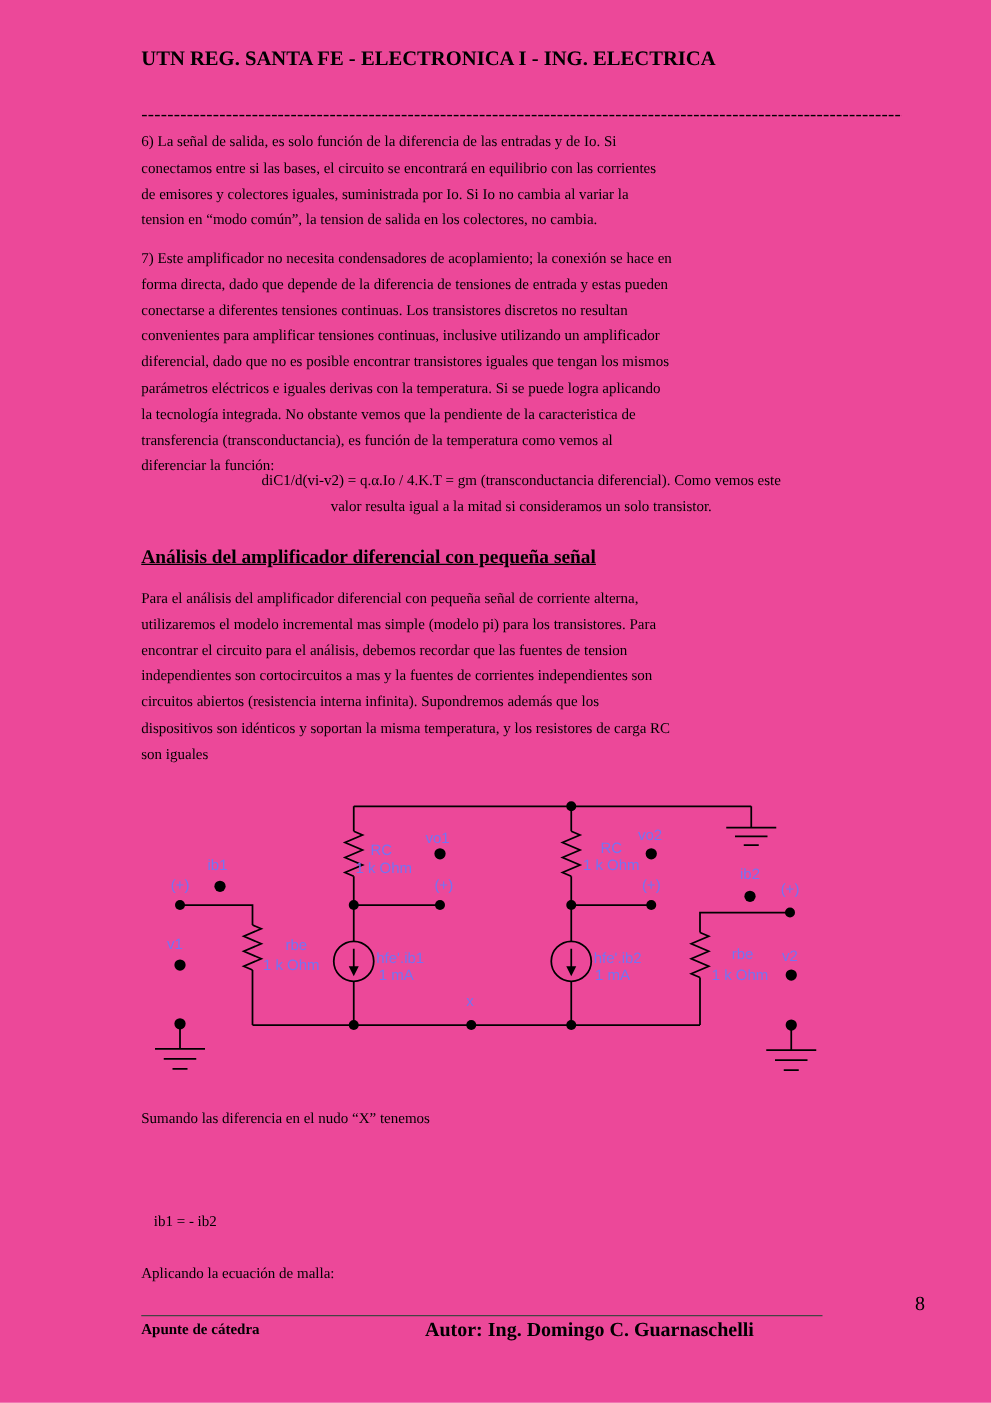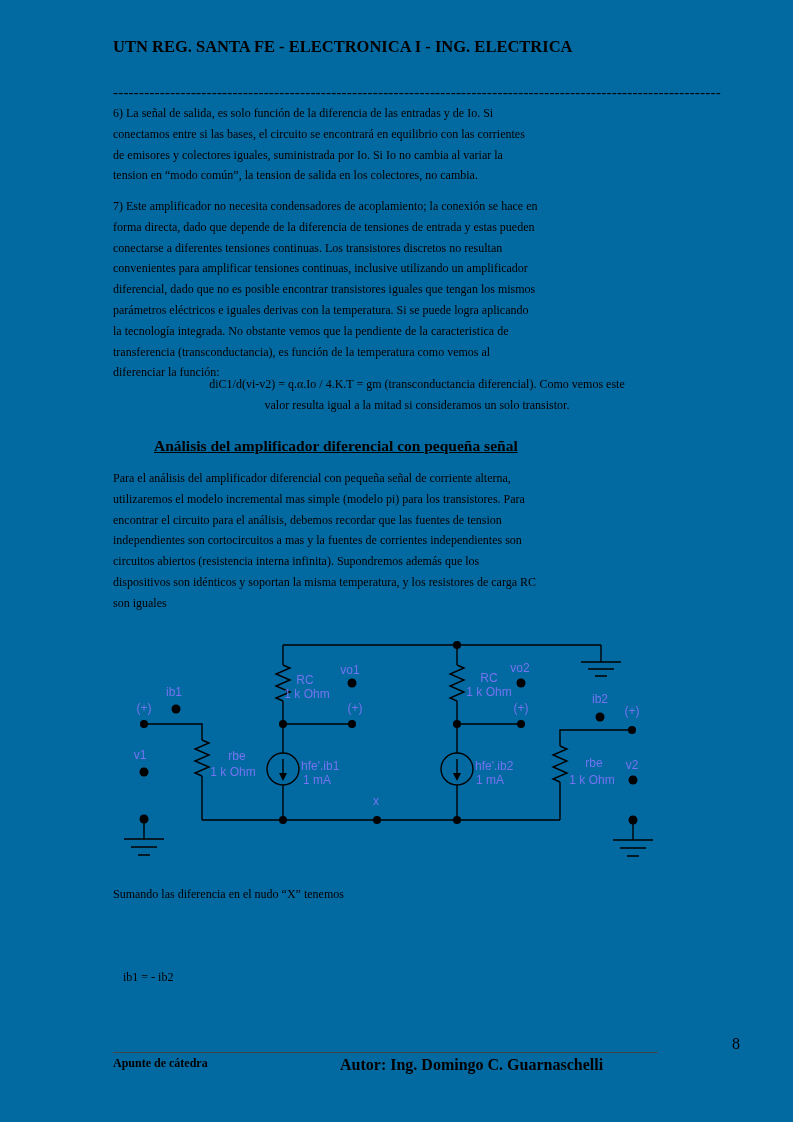--- a/index.html
+++ b/index.html
@@ -1,22 +1,22 @@
 <!DOCTYPE html>
 <html><head>
 <meta charset="utf-8">
 <style>
   html,body{margin:0;padding:0;}
   body{background:#ffffff;width:793px;height:1122px;font-family:"Liberation Serif",serif;color:#000;}
-  .page{position:relative;width:793px;height:1122px;background:#0369a1;overflow:hidden;}
+  .page{position:relative;width:793px;height:1122px;background:#ec4899;overflow:hidden;}
   .blk{position:absolute;left:113px;width:608px;}
   .para{font-size:12px;line-height:20.8px;white-space:pre-line;}
   .hdr{font-size:16.5px;font-weight:bold;line-height:22px;white-space:nowrap;}
   .sep{font-size:15px;letter-spacing:0.2px;white-space:nowrap;overflow:hidden;height:18px;}
-  .heading{font-size:15.5px;font-weight:bold;text-decoration:underline;margin-left:41px;}
+  .heading{font-size:15.5px;font-weight:bold;text-decoration:underline;}
   .footer-line{position:absolute;left:113px;top:1052px;width:545px;border-top:1.2px solid #444;}
   .pageno{position:absolute;left:700px;top:1035px;width:40px;text-align:right;font-size:16px;}
   .foot-left{position:absolute;left:113px;top:1056px;font-size:12px;font-weight:bold;}
   .foot-right{position:absolute;left:340px;top:1056px;font-size:16px;font-weight:bold;text-align:center;}
   svg text{font-family:"Liberation Sans",sans-serif;font-size:12px;fill:#7474f2;}
   svg .wire{stroke:#000;stroke-width:1.4;fill:none;}
   svg .dot{fill:#000;stroke:none;}
   svg .src{stroke:#000;stroke-width:1.4;fill:none;}
 </style>
 </head>
@@ -152,19 +152,20 @@
     <text x="380" y="156" text-anchor="middle">1 mA</text>
     <text x="490" y="75" text-anchor="middle">ib2</text>
     <text x="522" y="87" text-anchor="middle">(+)</text>
     <text x="522" y="141" text-anchor="middle">v2</text>
     <text x="484" y="139" text-anchor="middle">rbe</text>
     <text x="482" y="156" text-anchor="middle">1 k Ohm</text>
   </svg>
 
   <div class="blk para" style="top:884px;">Sumando las diferencia en el nudo “X” tenemos</div>
   <div class="blk para" style="top:967px;margin-left:10px;">ib1 = - ib2</div>
+  <div class="blk para" style="top:1008px;">Aplicando la ecuación de malla:</div>
 
   <div class="footer-line"></div>
   <div class="pageno">8</div>
   <div class="foot-left">Apunte de cátedra</div>
   <div class="foot-right">Autor: Ing. Domingo C. Guarnaschelli</div>
 
 </div>
 
 </body></html>

